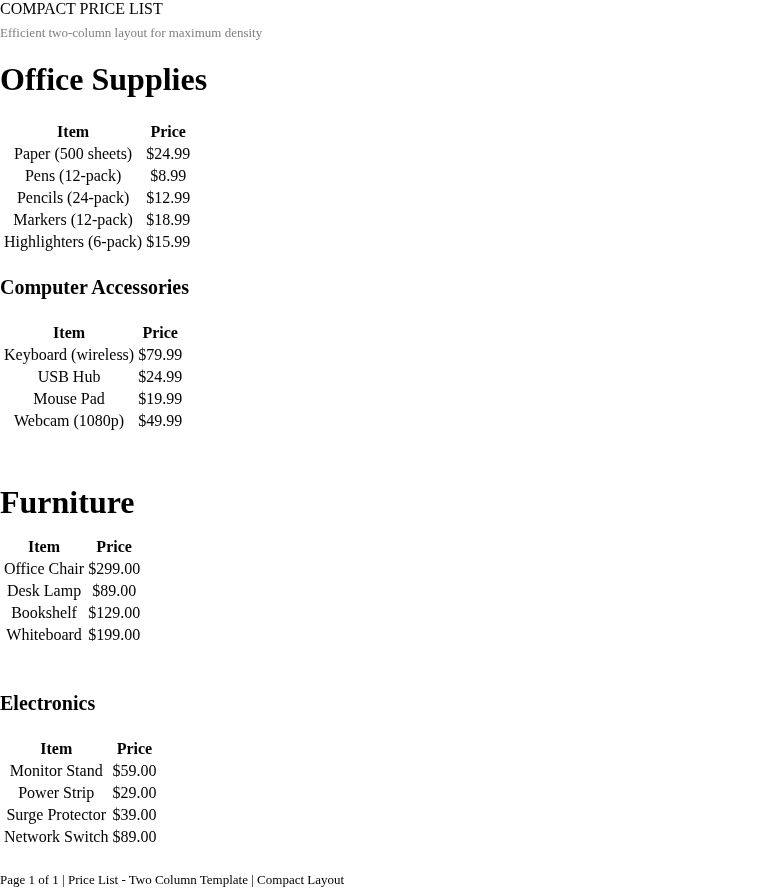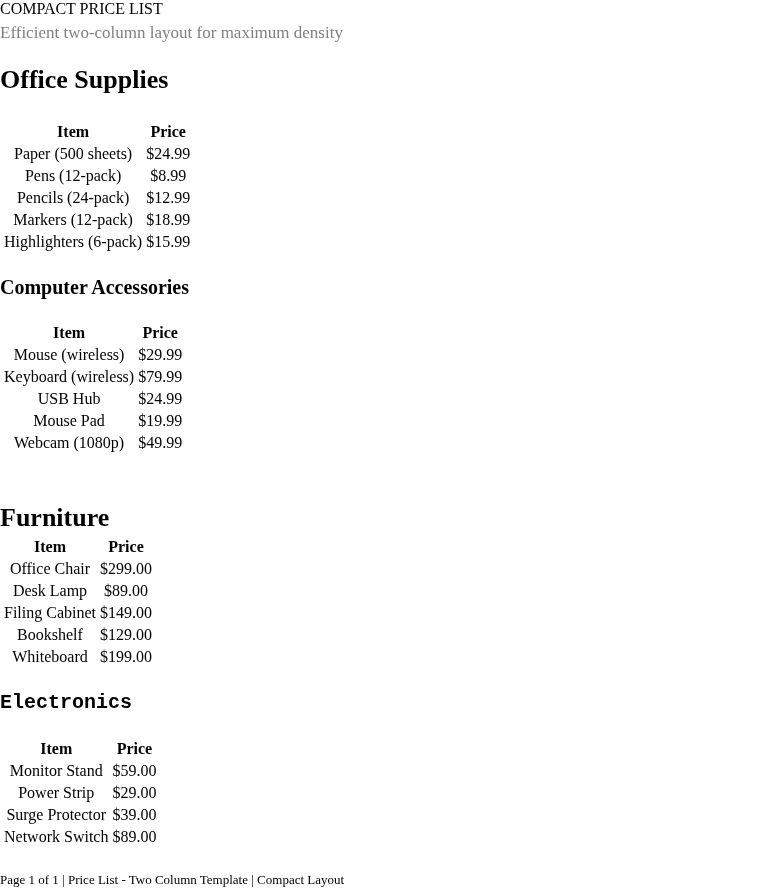--- a/index.html
+++ b/index.html
@@ -12,27 +12,27 @@
       overflow: hidden;
       position: relative;
     }
     .doc-title {
       position: absolute; left: 0; top: 0;
       font-size: 16px; line-height: 18px;
       white-space: nowrap;
     }
     .doc-subtitle {
       position: absolute; left: 0; top: 25px;
-      font-size: 17px; line-height: 15px;
+      font-size: 13px; line-height: 15px;
       color: #808080;
       white-space: nowrap;
     }
     .section { position: absolute; left: 0; }
     .h-big {
-      font-size: 26px; font-weight: bold; line-height: 37px;
+      font-size: 32px; font-weight: bold; line-height: 37px;
       margin: 0; white-space: nowrap;
     }
     .h-mid {
       font-size: 20px; font-weight: bold; line-height: 28px;
       margin: 0; white-space: nowrap;
     }
     table {
       border-collapse: separate;
       border-spacing: 2px;
       font-size: 16px;
@@ -90,79 +90,71 @@
   <h2 class="h-mid" style="position:absolute; top:273px; left:0;">Computer Accessories</h2>
   <table style="top:321px;">
     <thead>
       <tr>
         <th>Item</th>
         <th>Price</th>
       </tr>
     </thead>
     <tbody>
       <tr>
-          <td>Mouse (wireless)</td>
-          <td>$29.99</td>
-        </tr>
-      <tr>
           <td>Keyboard (wireless)</td>
           <td>$79.99</td>
         </tr>
       <tr>
           <td>USB Hub</td>
           <td>$24.99</td>
         </tr>
       <tr>
           <td>Mouse Pad</td>
           <td>$19.99</td>
         </tr>
       <tr>
           <td>Webcam (1080p)</td>
           <td>$49.99</td>
         </tr>
     </tbody>
   </table>
 </div>
 
 <div class="section" style="top:0;">
-  <h1 class="h-big" style="position:absolute; top:499px; left:0;text-align:center;">Furniture</h1>
+  <h1 class="h-big" style="position:absolute; top:484px; left:0;text-align:center;">Furniture</h1>
   <table style="top:535px;">
     <thead>
       <tr>
         <th>Item</th>
         <th>Price</th>
       </tr>
     </thead>
     <tbody>
       <tr>
           <td>Office Chair</td>
           <td>$299.00</td>
         </tr>
       <tr>
           <td>Desk Lamp</td>
           <td>$89.00</td>
         </tr>
       <tr>
-          <td>Filing Cabinet</td>
-          <td>$149.00</td>
-        </tr>
-      <tr>
           <td>Bookshelf</td>
           <td>$129.00</td>
         </tr>
       <tr>
           <td>Whiteboard</td>
           <td>$199.00</td>
         </tr>
     </tbody>
   </table>
 </div>
 
 <div class="section" style="top:0;">
-  <h2 class="h-mid" style="position:absolute; top:689px; left:0;font-family:Liberation Mono, monospace;">Electronics</h2>
+  <h2 class="h-mid" style="position:absolute; top:689px; left:0;">Electronics</h2>
   <table style="top:737px;">
     <thead>
       <tr>
         <th>Item</th>
         <th>Price</th>
       </tr>
     </thead>
     <tbody>
       <tr>
           <td>Monitor Stand</td>

